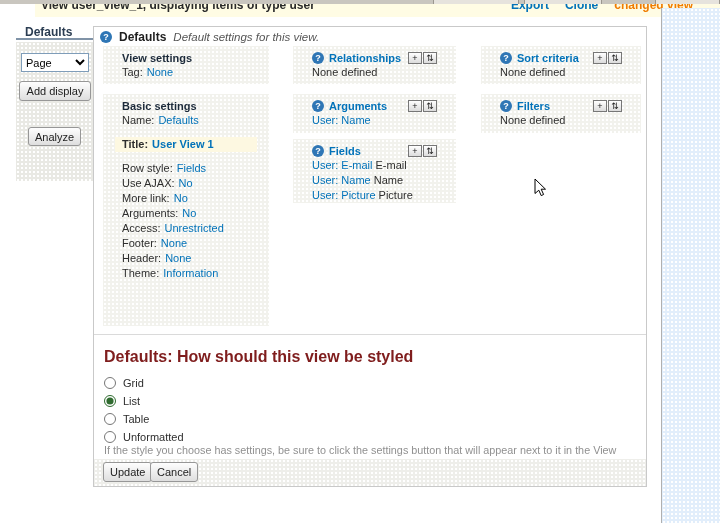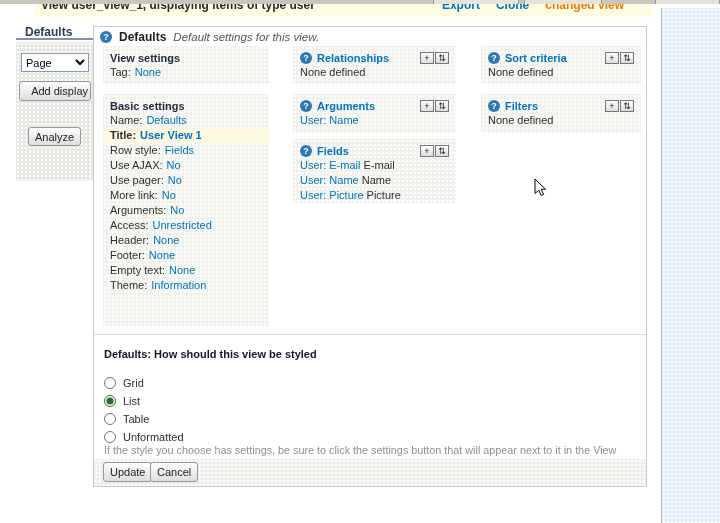--- a/index.html
+++ b/index.html
@@ -14,47 +14,47 @@
     width:720px;height:523px;position:relative;overflow:hidden;background:#fff;
     font-family:"Liberation Sans", sans-serif;font-size:11px;color:#2e2e2e;
   }
   a{color:var(--c-link);text-decoration:none;cursor:pointer;}
 
   
   .chrome-strip{position:absolute;left:0;top:0;width:720px;height:4px;background:#c9c6bf;}
   .chrome-tab{position:absolute;top:0;height:4px;background:#e6e3dd;border-left:1px solid #9b978f;border-right:1px solid #9b978f;}
 
   
-  .msg-bar{position:absolute;left:35px;top:4px;width:617px;height:13px;background:#fffce4;overflow:hidden;}
+  .msg-bar{position:absolute;left:35px;top:4px;width:686px;height:13px;background:#fffce4;overflow:hidden;}
   .msg-title{position:absolute;left:6px;top:-6px;font-size:12px;font-weight:bold;color:#2a2a2a;white-space:nowrap;}
   .msg-links{position:absolute;right:28px;top:-6px;display:flex;gap:16px;font-size:12px;font-weight:bold;white-space:nowrap;}
   .msg-links .changed{color:var(--c-changed);}
 
   
   .side-tab{position:absolute;left:16px;top:24px;width:77px;height:16px;background:#fff;
     border-bottom:2px solid #8093a7;color:var(--c-navy);font-weight:bold;font-size:12px;
     line-height:16px;padding-left:9px;cursor:pointer;}
   .dots{background-color:#e9e9e4;background-image:radial-gradient(#ffffff 27%, rgba(255,255,255,0) 30%);background-size:4px 4px;}
   .side-panel{position:absolute;left:16px;top:42px;width:77px;height:139px;}
   .side-panel select{position:absolute;left:5px;top:11px;width:68px;height:19px;font-size:11px;font-family:inherit;border:1px solid #7f9db9;background:#fff;}
   .btn{font-family:inherit;font-size:11px;color:#222;border:1px solid #979797;border-radius:3px;
     background:linear-gradient(#fefefe,#dedede);padding:2px 7px;cursor:pointer;}
-  .btn-add{position:absolute;left:3px;top:39px;width:72px;height:20px;padding:1px 2px;text-align:right;}
+  .btn-add{position:absolute;left:3px;top:39px;width:72px;height:20px;padding:1px 2px;}
   .btn-analyze{position:absolute;left:12px;top:85px;width:53px;height:19px;padding:1px 2px;}
 
   
   .main-box{position:absolute;left:93px;top:26px;width:554px;height:461px;border:1px solid #c9c9c9;background:#fff;}
 
   .help{display:inline-block;width:12px;height:12px;border-radius:7px;background:#2f76b5;color:#fff;
     font-size:9px;font-weight:bold;text-align:center;line-height:12px;cursor:pointer;flex:0 0 auto;}
   .main-head{position:absolute;left:6px;top:3px;display:flex;align-items:center;gap:7px;}
   .main-head .t{font-size:12px;font-weight:bold;color:#1f1f1f;}
   .main-head .s{font-style:italic;color:#555;font-size:11.5px;}
 
-  .panel{position:absolute;padding:4px 7px;background-color:#f2f2ed;
+  .panel{position:absolute;padding:4px 19px;background-color:#f2f2ed;
     background-image:radial-gradient(#ffffff 27%, rgba(255,255,255,0) 30%);background-size:4px 4px;}
   .phead{display:flex;align-items:center;gap:5px;height:15px;}
   .ptitle{font-weight:bold;color:#1c2a3a;}
   .ptitle-link{font-weight:bold;color:var(--c-link);}
   .pbtns{margin-left:auto;display:flex;gap:1px;}
   .sqbtn{display:inline-block;width:14px;height:12px;border:1px solid #777;background:linear-gradient(#fff,#dcdcdc);
     font-size:9px;line-height:10px;text-align:center;color:#222;cursor:pointer;}
   .prow{line-height:15px;white-space:nowrap;}
   .prow .val{margin-left:4px;}
   .prow .sfx{margin-left:3px;color:#2e2e2e;}
@@ -62,30 +62,30 @@
   .p-view{left:9px;top:19px;width:166px;height:38px;}
   .p-basic{left:9px;top:67px;width:166px;height:232px;}
   .p-rel{left:199px;top:19px;width:163px;height:38px;}
   .p-arg{left:199px;top:67px;width:163px;height:39px;}
   .p-fields{left:199px;top:112px;width:163px;height:64px;}
   .p-sort{left:387px;top:19px;width:160px;height:38px;}
   .p-filters{left:387px;top:67px;width:160px;height:39px;}
 
   .brow{position:relative;line-height:15px;white-space:nowrap;}
   .brow .val{margin-left:4px;}
-  .brow.hl{background:var(--c-highlight);margin:0 -7px;padding:0 7px;}
+  .brow.hl{background:var(--c-highlight);margin:9px -7px;padding:0 7px;}
   .brow.hl.bold .lbl,.brow.hl.bold .val{font-weight:bold;}
   .brow.style-row{padding-left:11px;margin-bottom:2px;}
   .brow.style-row .val{border:1px dotted #2a6db3;padding:0 2px;}
   .gearbtn{position:absolute;right:3px;top:0px;width:16px;height:13px;border:1px solid #888;
     background:linear-gradient(#fff,#d8d8d8);text-align:center;line-height:11px;cursor:pointer;}
 
   
   .style-form{position:absolute;left:0;top:307px;width:552px;height:152px;border-top:1px solid #dadada;background:#fff;}
-  .form-title{position:absolute;left:10px;top:13px;font-size:11px;font-weight:bold;color:#0f172a;}
+  .form-title{position:absolute;left:10px;top:13px;font-size:16px;font-weight:bold;color:#7f1d1d;}
   .opts{position:absolute;left:10px;top:39px;}
   .opt{display:flex;align-items:center;gap:7px;height:18px;cursor:pointer;}
   .opt input{margin:0;width:12px;height:12px;accent-color:#2f6b2f;cursor:pointer;}
   .form-help{position:absolute;left:10px;top:109px;width:535px;color:#909090;font-size:10.8px;line-height:13px;}
   .form-strip{position:absolute;left:0;bottom:0;width:100%;height:27px;background-color:#eeeeea;
     background-image:radial-gradient(#ffffff 27%, rgba(255,255,255,0) 30%);background-size:4px 4px;}
   .form-strip .btn{position:absolute;top:3px;height:20px;padding:1px 6px;}
   .btn-update{left:9px;}
   .btn-cancel{left:56px;}
 
@@ -139,27 +139,25 @@
   </div>
 
   <div class="panel p-basic">
     <div class="phead">
         <span class="ptitle">Basic settings</span>
       </div>
     <div class="brow"><span class="lbl">Name:</span><a class="val">Defaults</a></div>
     <div class="brow hl bold"><span class="lbl">Title:</span><a class="val">User View 1</a></div>
     <div class="brow"><span class="lbl">Row style:</span><a class="val">Fields</a></div>
     <div class="brow"><span class="lbl">Use AJAX:</span><a class="val">No</a></div>
-    <div class="brow"><span class="lbl">Use pager:</span><a class="val">No</a></div>
     <div class="brow"><span class="lbl">More link:</span><a class="val">No</a></div>
     <div class="brow"><span class="lbl">Arguments:</span><a class="val">No</a></div>
     <div class="brow"><span class="lbl">Access:</span><a class="val">Unrestricted</a></div>
+    <div class="brow"><span class="lbl">Footer:</span><a class="val">None</a></div>
     <div class="brow"><span class="lbl">Header:</span><a class="val">None</a></div>
-    <div class="brow"><span class="lbl">Footer:</span><a class="val">None</a></div>
-    <div class="brow"><span class="lbl">Empty text:</span><a class="val">None</a></div>
     <div class="brow"><span class="lbl">Theme:</span><a class="val">Information</a></div>
   </div>
 
   <div class="panel p-rel">
     <div class="phead">
       <span class="help">?</span>
       <a class="ptitle-link">Relationships</a>
       <span class="pbtns">
           <span class="sqbtn">+</span>
           <span class="sqbtn">⇅</span>

